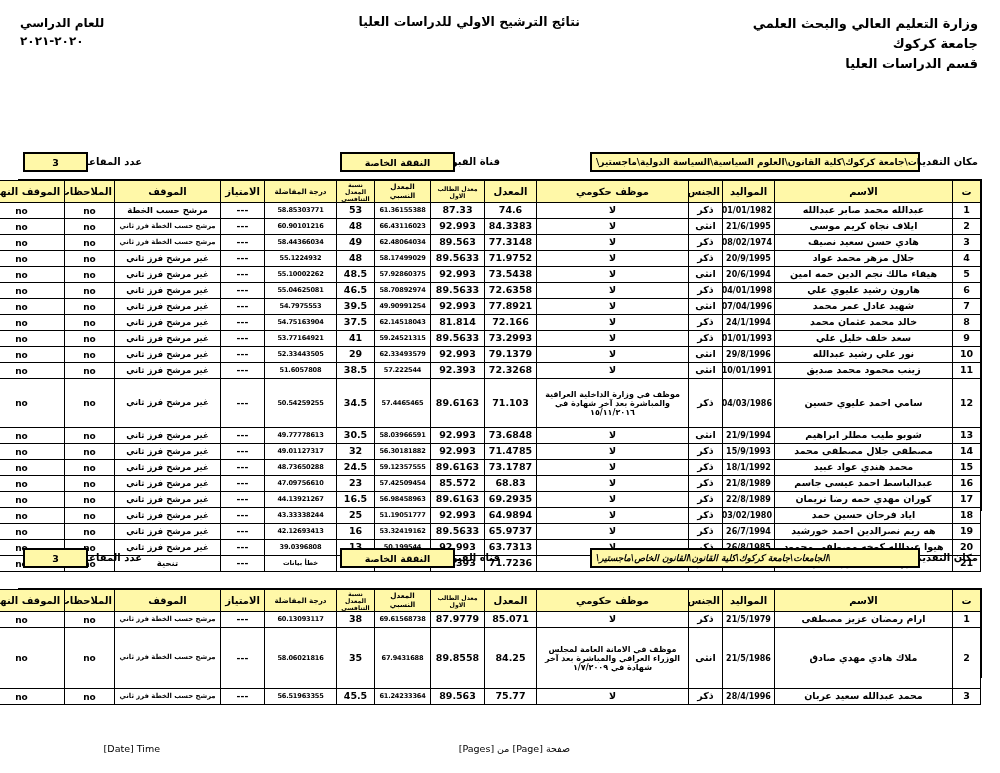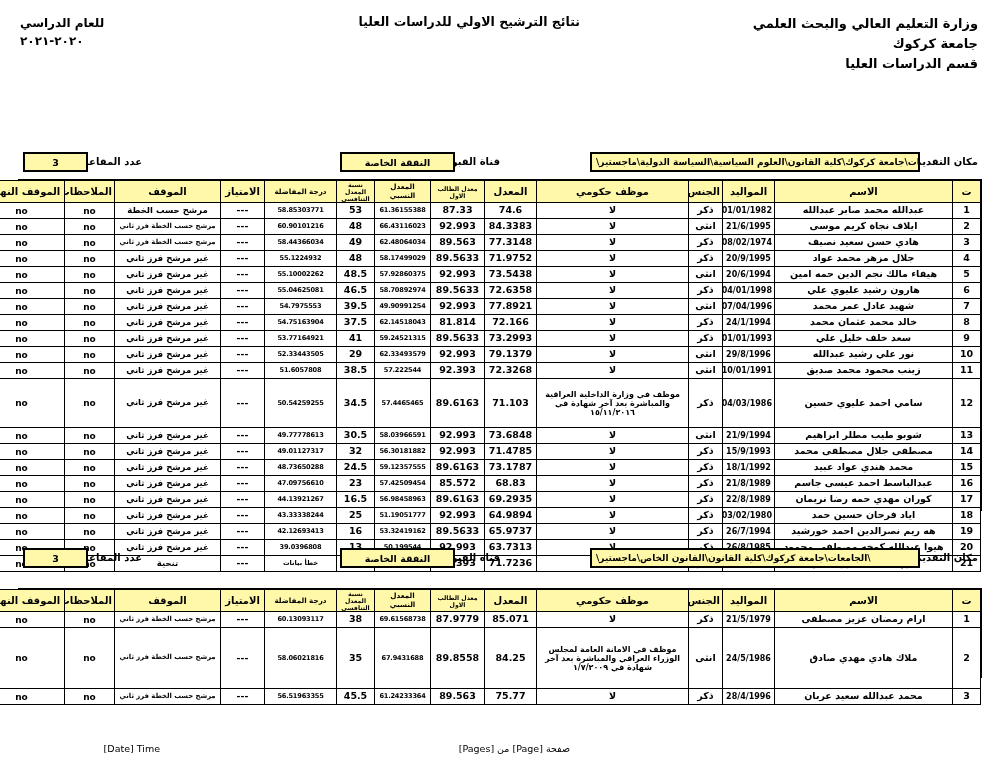--- a/index.html
+++ b/index.html
@@ -490,21 +490,21 @@
           <td class="num">---</td>
           <td class="status">تنحية</td>
           <td class="latin">no</td>
           <td class="latin">no</td>
         </tr>
       </tbody>
   </table>
 
   <div class="meta-bar" style="top:548px;">
     <div class="meta-label" style="right:22px;">مكان التقديم</div>
-    <div class="ybox place" style="right:80px;width:330px;">\الجامعات\جامعة كركوك\كلية القانون\القانون الخاص\ماجستير\</div>
+    <div class="ybox place" style="right:80px;width:330px;font-style:italic;">\الجامعات\جامعة كركوك\كلية القانون\القانون الخاص\ماجستير\</div>
     <div class="meta-label" style="right:500px;">قناة القبول</div>
     <div class="ybox" style="right:545px;width:115px;">النفقة الخاصة</div>
     <div class="meta-label" style="right:858px;">عدد المقاعد</div>
     <div class="ybox" style="right:912px;width:65px;">3</div>
   </div>
 
   <div class="outer-wrap" style="right:18px;top:588px;width:964px;height:90px;"></div>
   <table class="grid" id="table-2" style="right:19px;top:589px;width:962px;">
     <colgroup>
       <col style="width:28px">
@@ -554,21 +554,21 @@
           <td class="num">38</td>
           <td class="numsm">60.13093117</td>
           <td class="num">---</td>
           <td class="status sm">مرشح حسب الخطة فرز ثاني</td>
           <td class="latin">no</td>
           <td class="latin">no</td>
         </tr>
         <tr>
           <td class="num" style="height: 60px;">2</td>
           <td class="name" style="height: 60px;">ملاك هادي مهدي صادق</td>
-          <td class="dob" style="height: 60px;">24/5/1986</td>
+          <td class="dob" style="height: 60px;">21/5/1986</td>
           <td class="num" style="height: 60px;">انثى</td>
           <td class="govwrap" style="height: 60px;">موظف في الامانة العامة لمجلس الوزراء العراقي والمباشرة بعد آخر شهادة في ١/٧/٢٠٠٩</td>
           <td class="num" style="height: 60px;">84.25</td>
           <td class="num" style="height: 60px;">89.8558</td>
           <td class="numsm" style="height: 60px;">67.9431688</td>
           <td class="num" style="height: 60px;">35</td>
           <td class="numsm" style="height: 60px;">58.06021816</td>
           <td class="num" style="height: 60px;">---</td>
           <td class="status sm" style="height: 60px;">مرشح حسب الخطة فرز ثاني</td>
           <td class="latin" style="height: 60px;">no</td>

